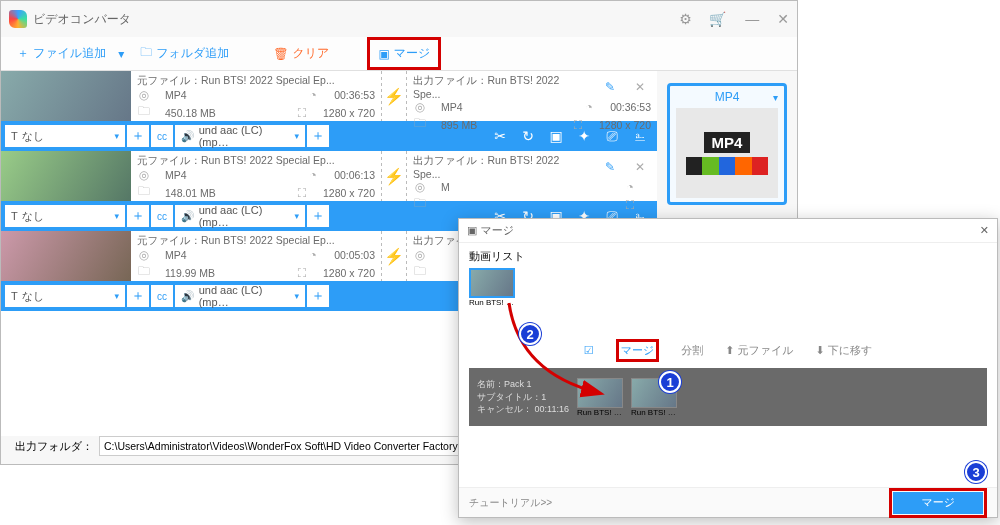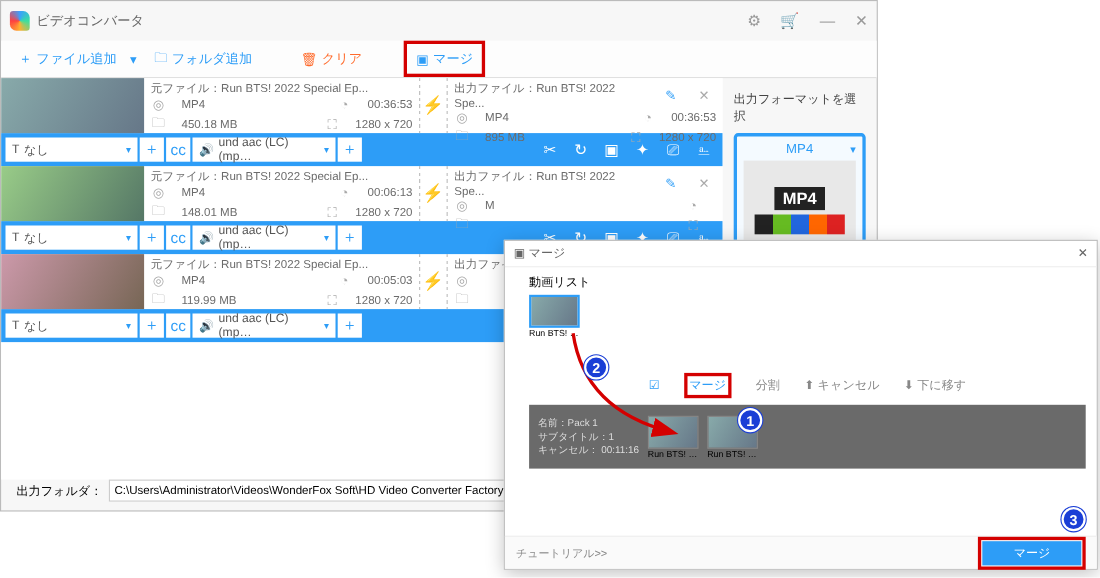--- a/index.html
+++ b/index.html
@@ -38,34 +38,34 @@
   .col-row .ic { color:#aaa;font-size:12px;width:14px;text-align:center; }
   .divider { width:1px;background:repeating-linear-gradient(#bbb 0 3px,transparent 3px 6px); }
   .bolt { width:24px;display:flex;align-items:center;justify-content:center;color:#ff8a00;font-size:16px; }
   .pen { color:#2d9df7;font-size:12px;margin-left:4px;cursor:pointer; }
   .close-x { color:#aaa;font-size:12px;padding:0 6px;cursor:pointer; }
 
   .item-toolbar { height: 30px; background:#2d9df7; display:flex; align-items:center; padding:0 4px; gap:2px; }
   .sel { background:#fff;height:22px;display:flex;align-items:center;padding:0 6px;font-size:11px;color:#555;gap:4px; }
   .sel .caret { font-size:9px;color:#2d9df7; }
   .sq { width:22px;height:22px;background:#fff;display:flex;align-items:center;justify-content:center;color:#2d9df7;font-size:14px;cursor:pointer; }
-  .sq.cc { font-size:14px; }
+  .sq.cc { font-size:10px; }
   .spacer { flex:1; }
   .tb-ic { color:#fff;font-size:14px;width:26px;text-align:center;cursor:pointer; }
 
   .output-bar { position:absolute;left:14px;right:14px;bottom:6px;height:24px;display:flex;align-items:center;gap:6px; }
   .output-bar label { font-size:11px; }
   .output-bar input { flex:1;height:20px;border:1px solid #ccc;font-size:10.5px;padding:0 4px; }
   .out-btn { width:22px;height:20px;border:1px solid #ccc;background:#fff;font-size:11px;cursor:pointer; }
 
   
   .merge-dlg { position:absolute; right:2px; top:218px; width:540px; height:300px; border:1px solid #bbb; background:#fff; box-shadow:0 4px 16px rgba(0,0,0,.25); }
   .dlg-title { height:24px;display:flex;align-items:center;padding:0 8px;font-size:11px;color:#666;border-bottom:1px solid #eee; }
   .dlg-title .x { margin-left:auto;color:#666;cursor:pointer; }
-  .dlg-body { padding:6px 10px; position:relative; height:calc(100% - 24px - 30px);margin-left:12px; }
+  .dlg-body { padding:6px 10px; position:relative; height:calc(100% - 24px - 30px); }
   .movlist-label { font-size:11px;margin-bottom:4px; }
   .mini-thumb { width:46px;text-align:center; }
   .mini-thumb .img { width:46px;height:30px;border:2px solid #2d9df7;background:linear-gradient(120deg,#8aa,#678); }
   .mini-thumb .img.plain { border:1px solid #888; }
   .mini-thumb .cap { font-size:8px;white-space:nowrap;overflow:hidden;text-overflow:ellipsis; }
 
   .merge-ops { display:flex;gap:22px;align-items:center;justify-content:center;font-size:11px;color:#888;margin-top:32px; }
   .merge-ops .op { display:flex;align-items:center;gap:3px;cursor:pointer; }
   .merge-ops .op.active { color:#2d9df7; }
   .merge-ops .hl { border:3px solid #d40000;padding:1px 2px; }
@@ -331,21 +331,20 @@
       <div class="spacer"></div>
       <span class="tb-ic">✂</span>
       <span class="tb-ic">↻</span>
       <span class="tb-ic">▣</span>
       <span class="tb-ic">✦</span>
       <span class="tb-ic">⎚</span>
       <span class="tb-ic">⎁</span>
     </div>
       </div>
     <div class="side-area">
-      <div class="fmt-label">出力フォーマットを選択</div>
       <div class="fmt-box">
         <div class="fmt-top">MP4</div>
         <span class="caret-r">▾</span>
         <div class="fmt-img">
           <div class="fmt-badge">MP4</div>
           <div class="fmt-strip"></div>
         </div>
       </div>
     </div>
   </div>
@@ -383,21 +382,21 @@
     <div class="merge-ops">
       <span style="color:#2d9df7">☑</span>
       <div class="op active hl">
           <span>マージ</span>
         </div>
       <div class="op">
           <span>分割</span>
         </div>
       <div class="op">
           <span>⬆</span>
-          <span>キャンセル</span>
+          <span>元ファイル</span>
         </div>
       <div class="op">
           <span>⬇</span>
           <span>下に移す</span>
         </div>
     </div>
 
     <div class="pack-strip">
       <div class="pack-info">
         <div>名前：Pack 1</div>

